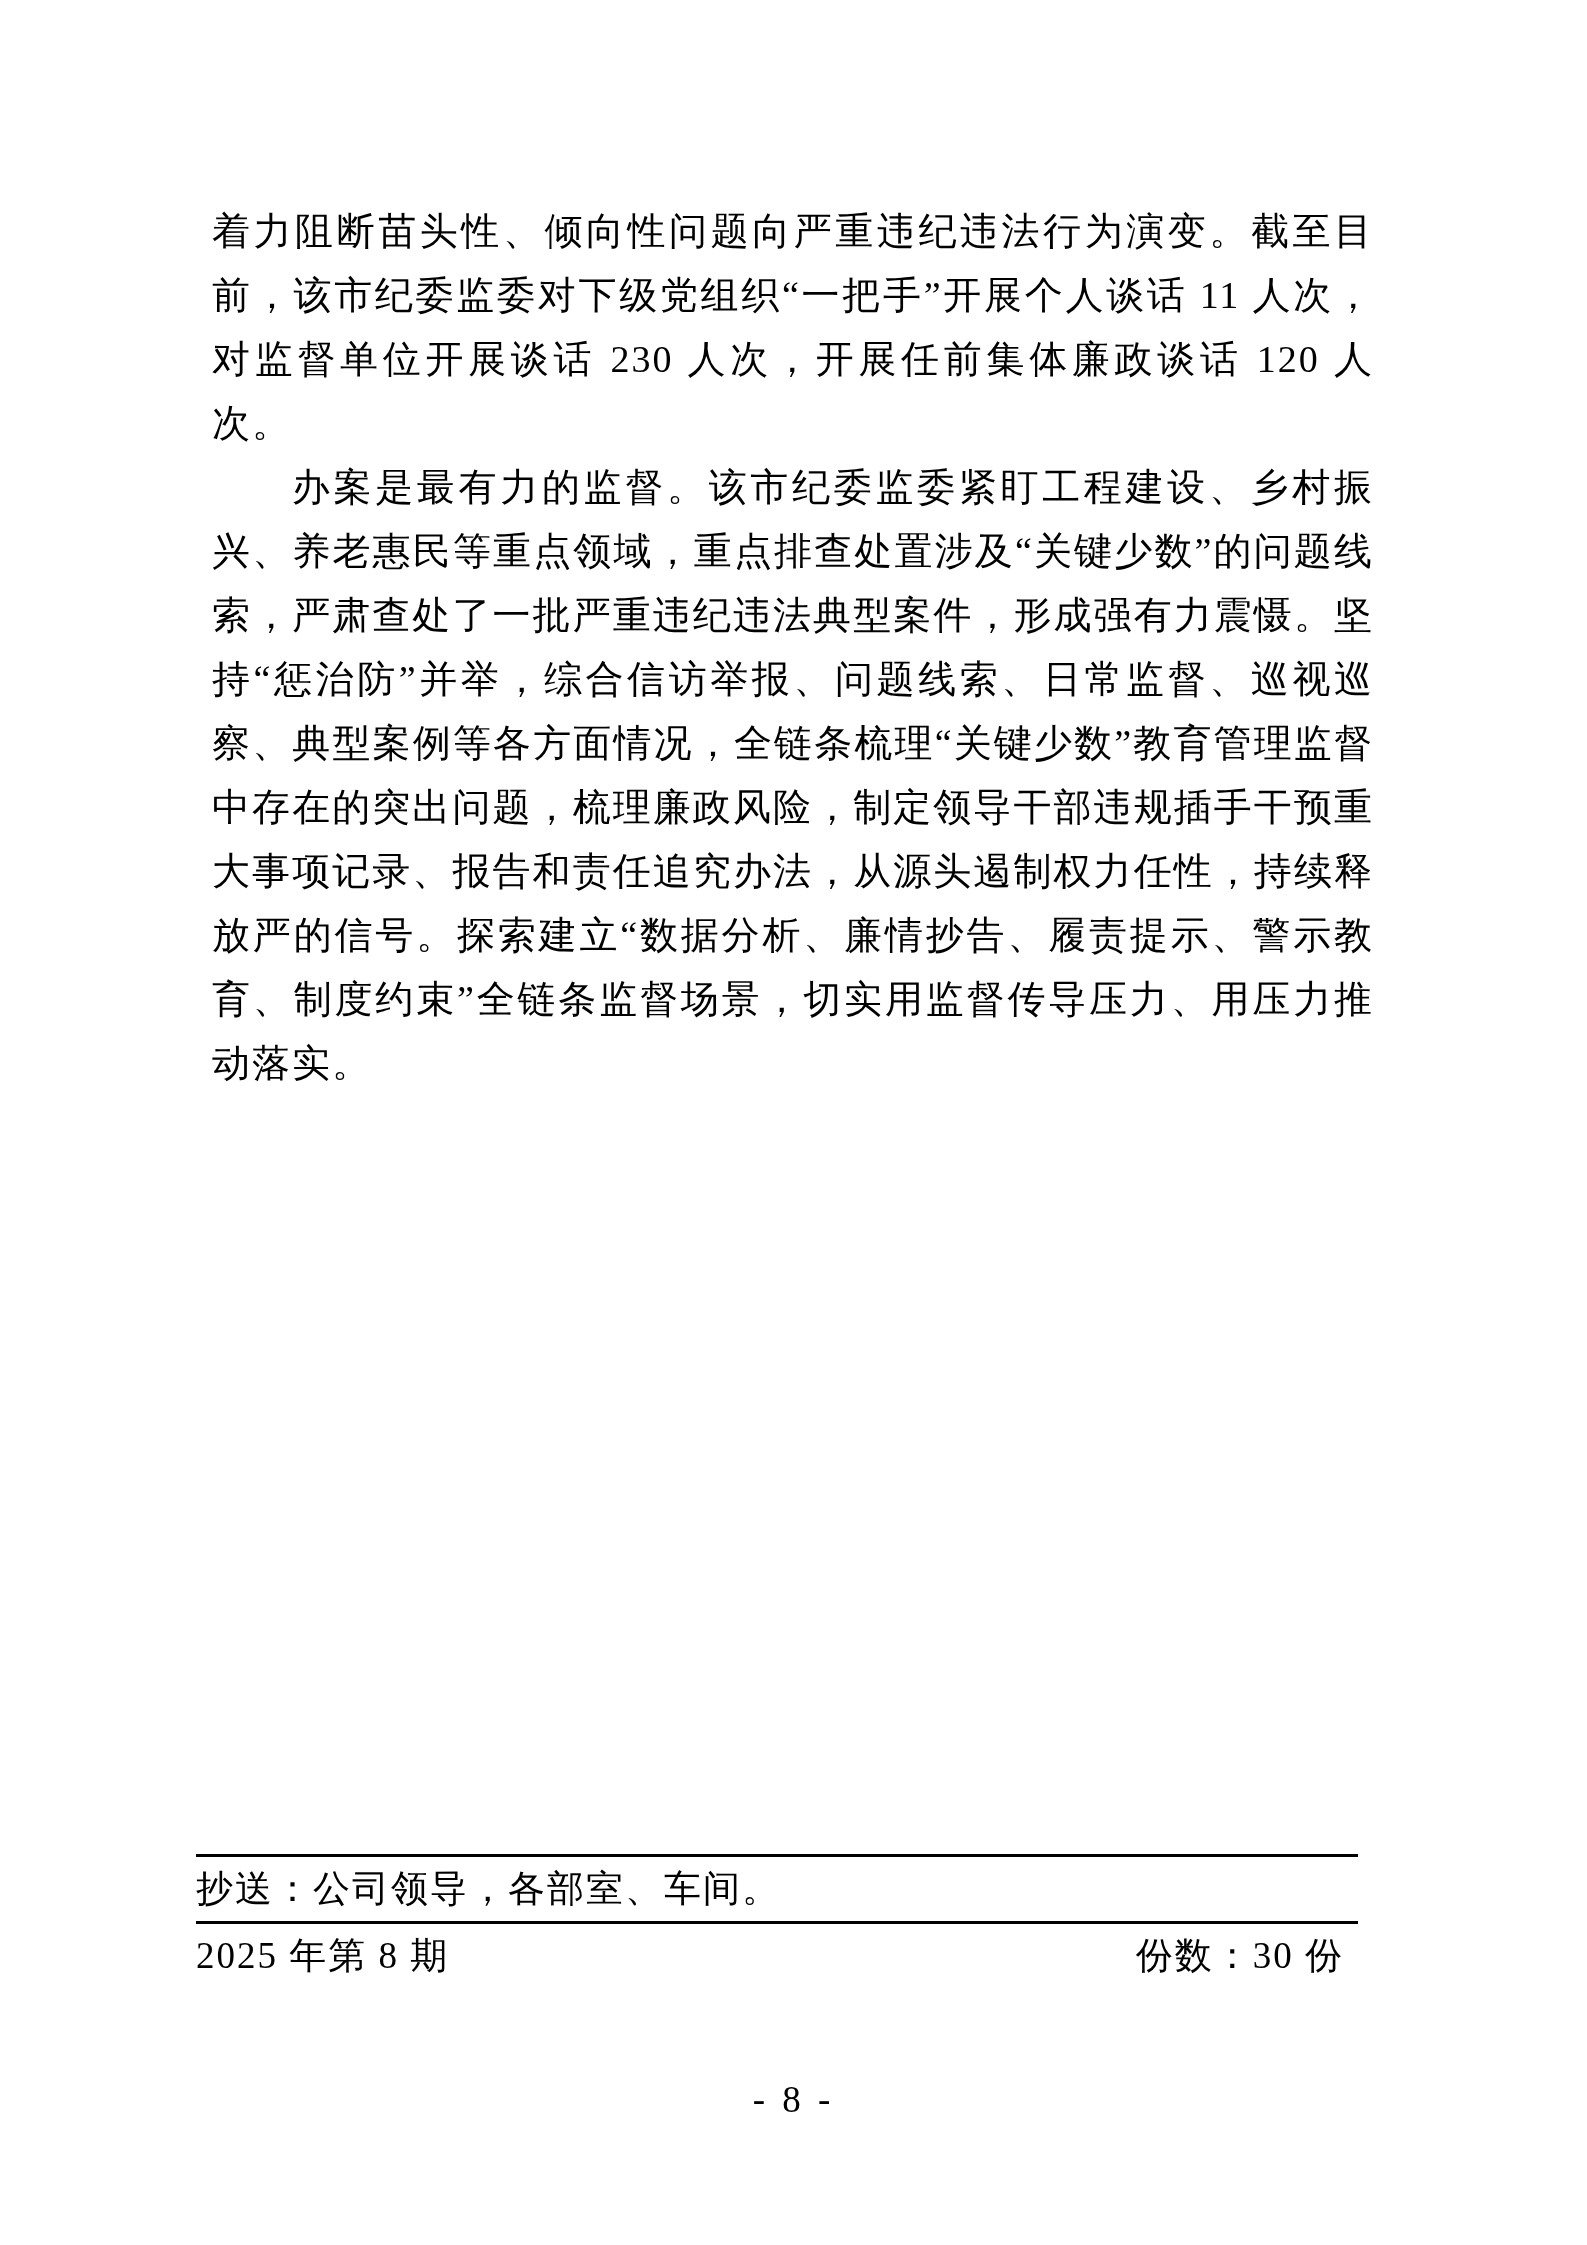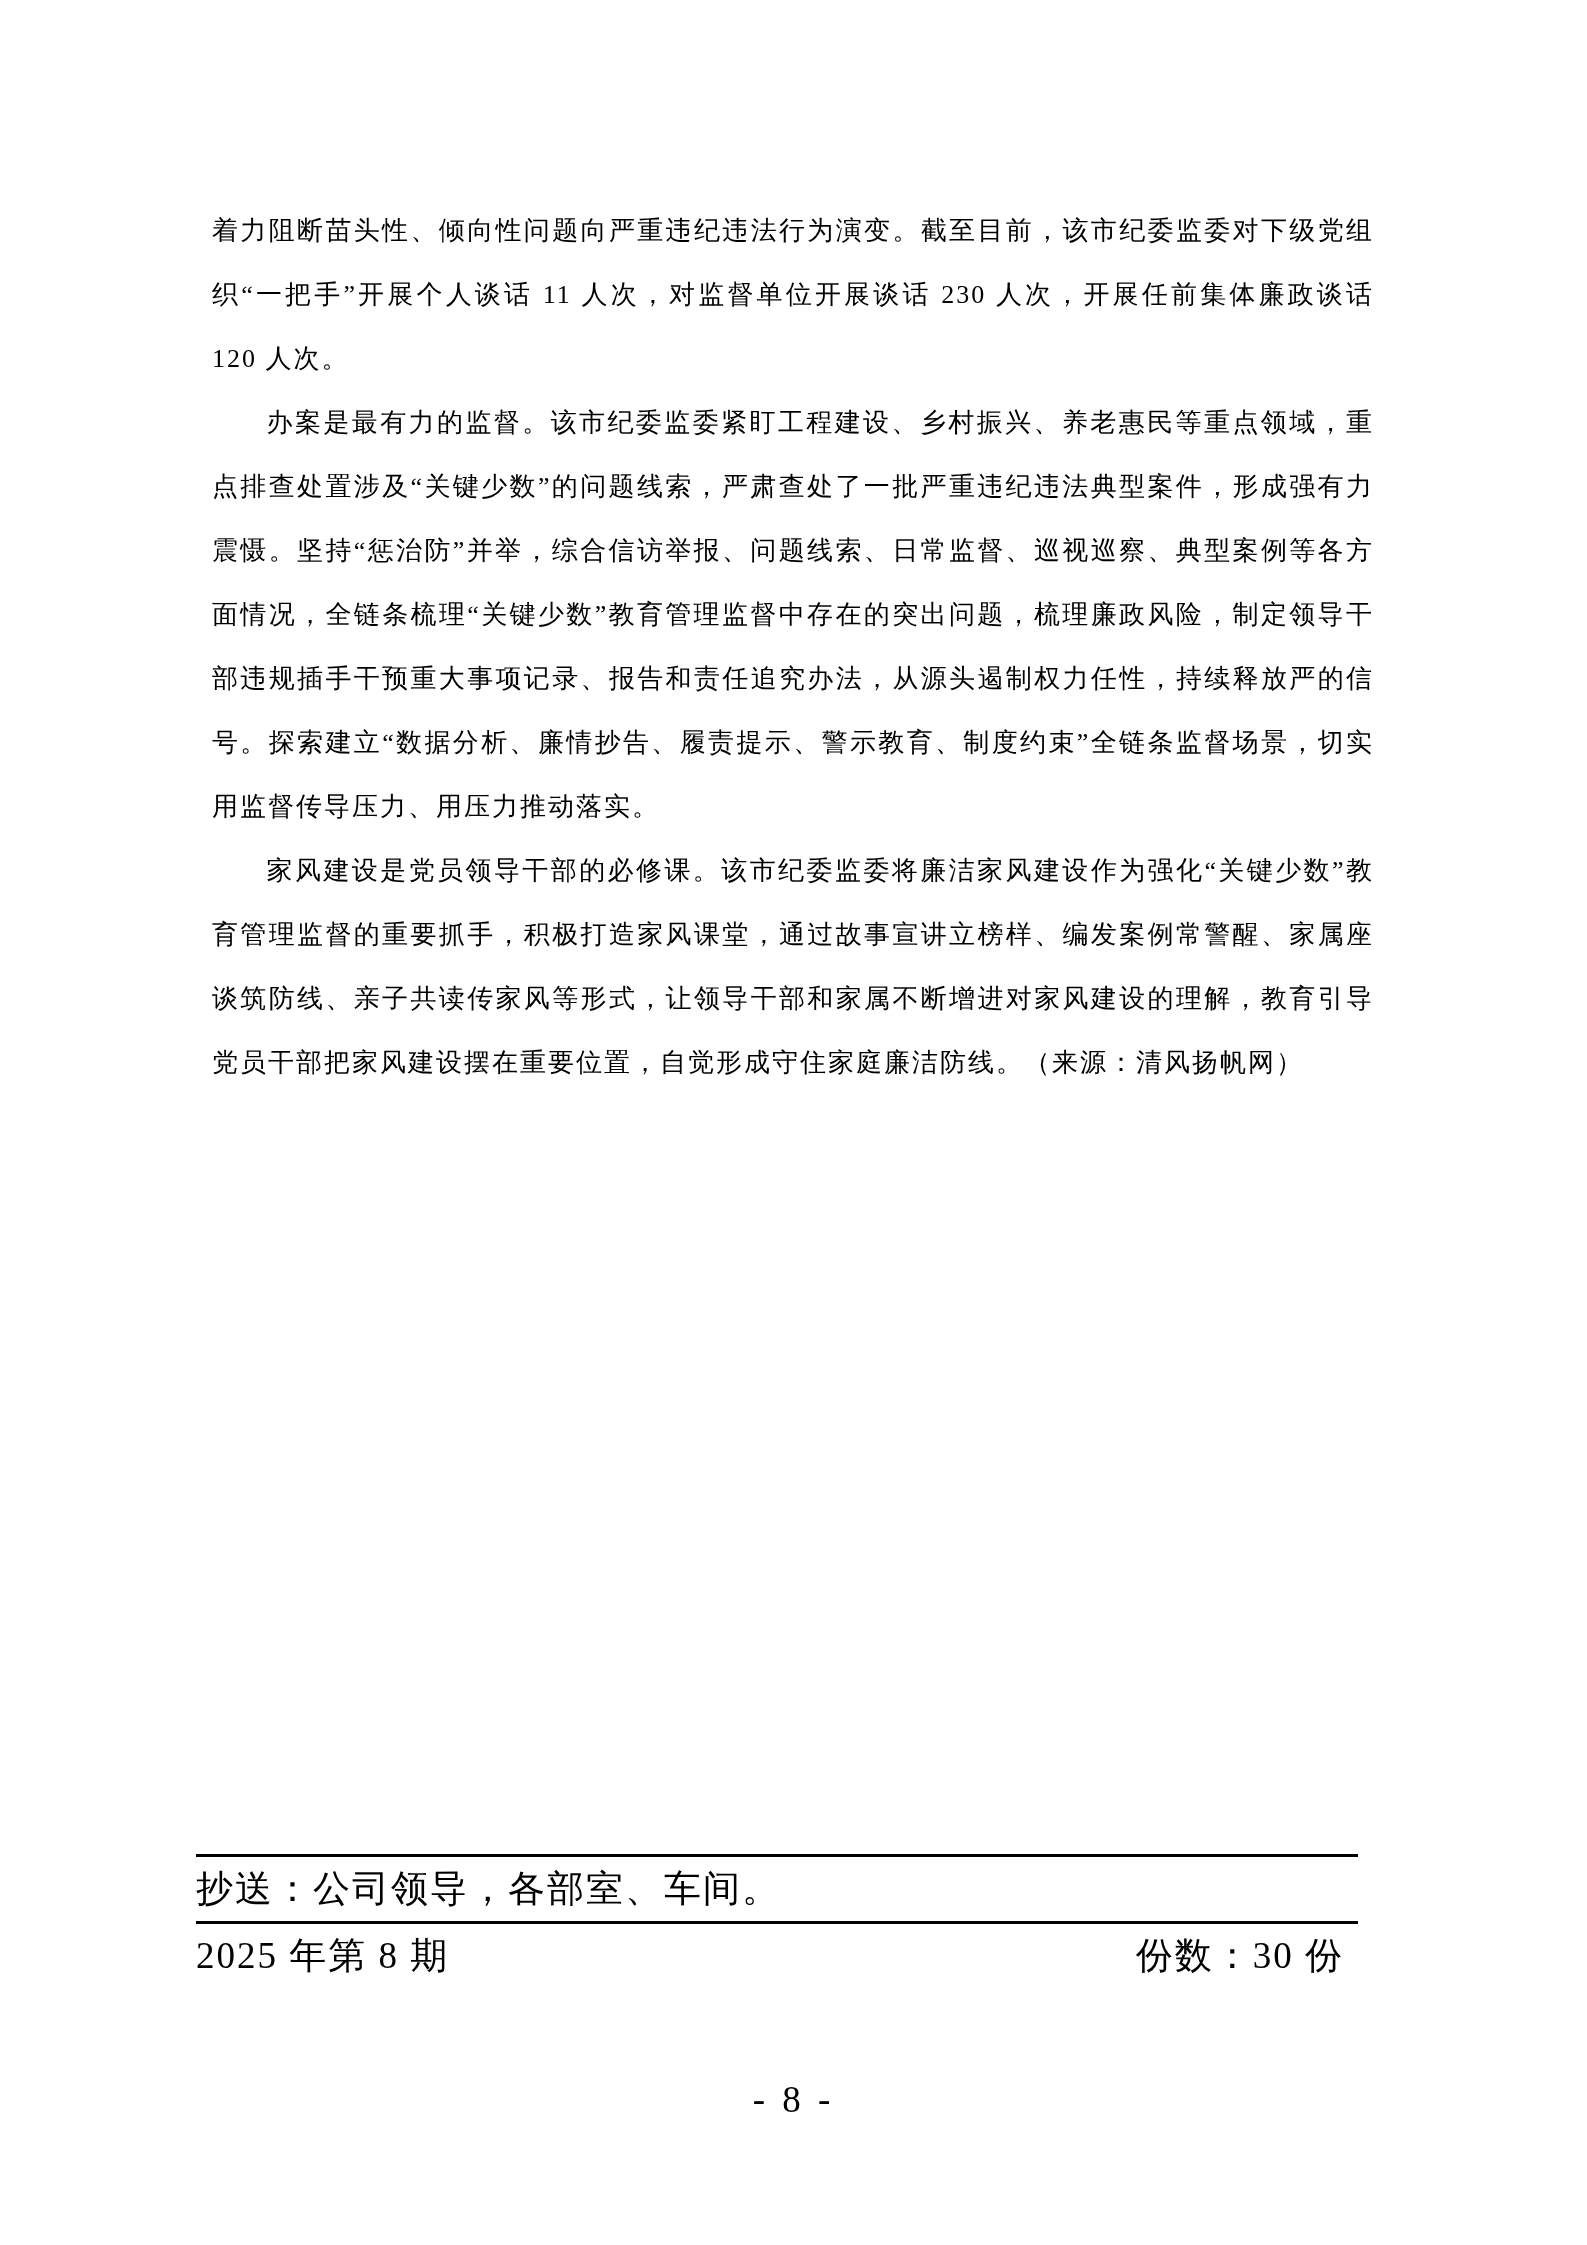--- a/index.html
+++ b/index.html
@@ -14,21 +14,21 @@
     background: #ffffff;
     color: #000000;
     font-family: "Liberation Serif", "DejaVu Serif", serif;
     overflow: hidden;
   }
   .body-text {
     position: absolute;
     left: 212px;
     top: 199px;
     width: 1162px;
-    font-size: 26px;
+    font-size: 38px;
     line-height: 64px;
     letter-spacing: 2px;
     text-align: justify;
     text-justify: inter-character;
   }
   .body-text p {
     margin: 0;
     padding: 0;
   }
   .body-text p.indent {
@@ -74,21 +74,20 @@
   }
 </style>
 </head>
 <body>
 
 <div class="page">
 
   <div class="body-text">
     <p>着力阻断苗头性、倾向性问题向严重违纪违法行为演变。截至目前，该市纪委监委对下级党组织“一把手”开展个人谈话 11 人次，对监督单位开展谈话 230 人次，开展任前集体廉政谈话 120 人次。</p>
     <p class="indent">办案是最有力的监督。该市纪委监委紧盯工程建设、乡村振兴、养老惠民等重点领域，重点排查处置涉及“关键少数”的问题线索，严肃查处了一批严重违纪违法典型案件，形成强有力震慑。坚持“惩治防”并举，综合信访举报、问题线索、日常监督、巡视巡察、典型案例等各方面情况，全链条梳理“关键少数”教育管理监督中存在的突出问题，梳理廉政风险，制定领导干部违规插手干预重大事项记录、报告和责任追究办法，从源头遏制权力任性，持续释放严的信号。探索建立“数据分析、廉情抄告、履责提示、警示教育、制度约束”全链条监督场景，切实用监督传导压力、用压力推动落实。</p>
-    <p class="indent">家风建设是党员领导干部的必修课。该市纪委监委将廉洁家风建设作为强化“关键少数”教育管理监督的重要抓手，积极打造家风课堂，通过故事宣讲立榜样、编发案例常警醒、家属座谈筑防线、亲子共读传家风等形式，让领导干部和家属不断增进对家风建设的理解，教育引导党员干部把家风建设摆在重要位置，自觉形成守住家庭廉洁防线。（来源：清风扬帆网）</p>
   </div>
 
   <div class="footer">
     <div class="rule rule-top"></div>
     <div class="copy-line">抄送：公司领导，各部室、车间。</div>
     <div class="rule rule-bottom"></div>
     <div class="issue-row">
       <span>2025 年第 8 期</span>
       <span>份数：30 份</span>
     </div>

